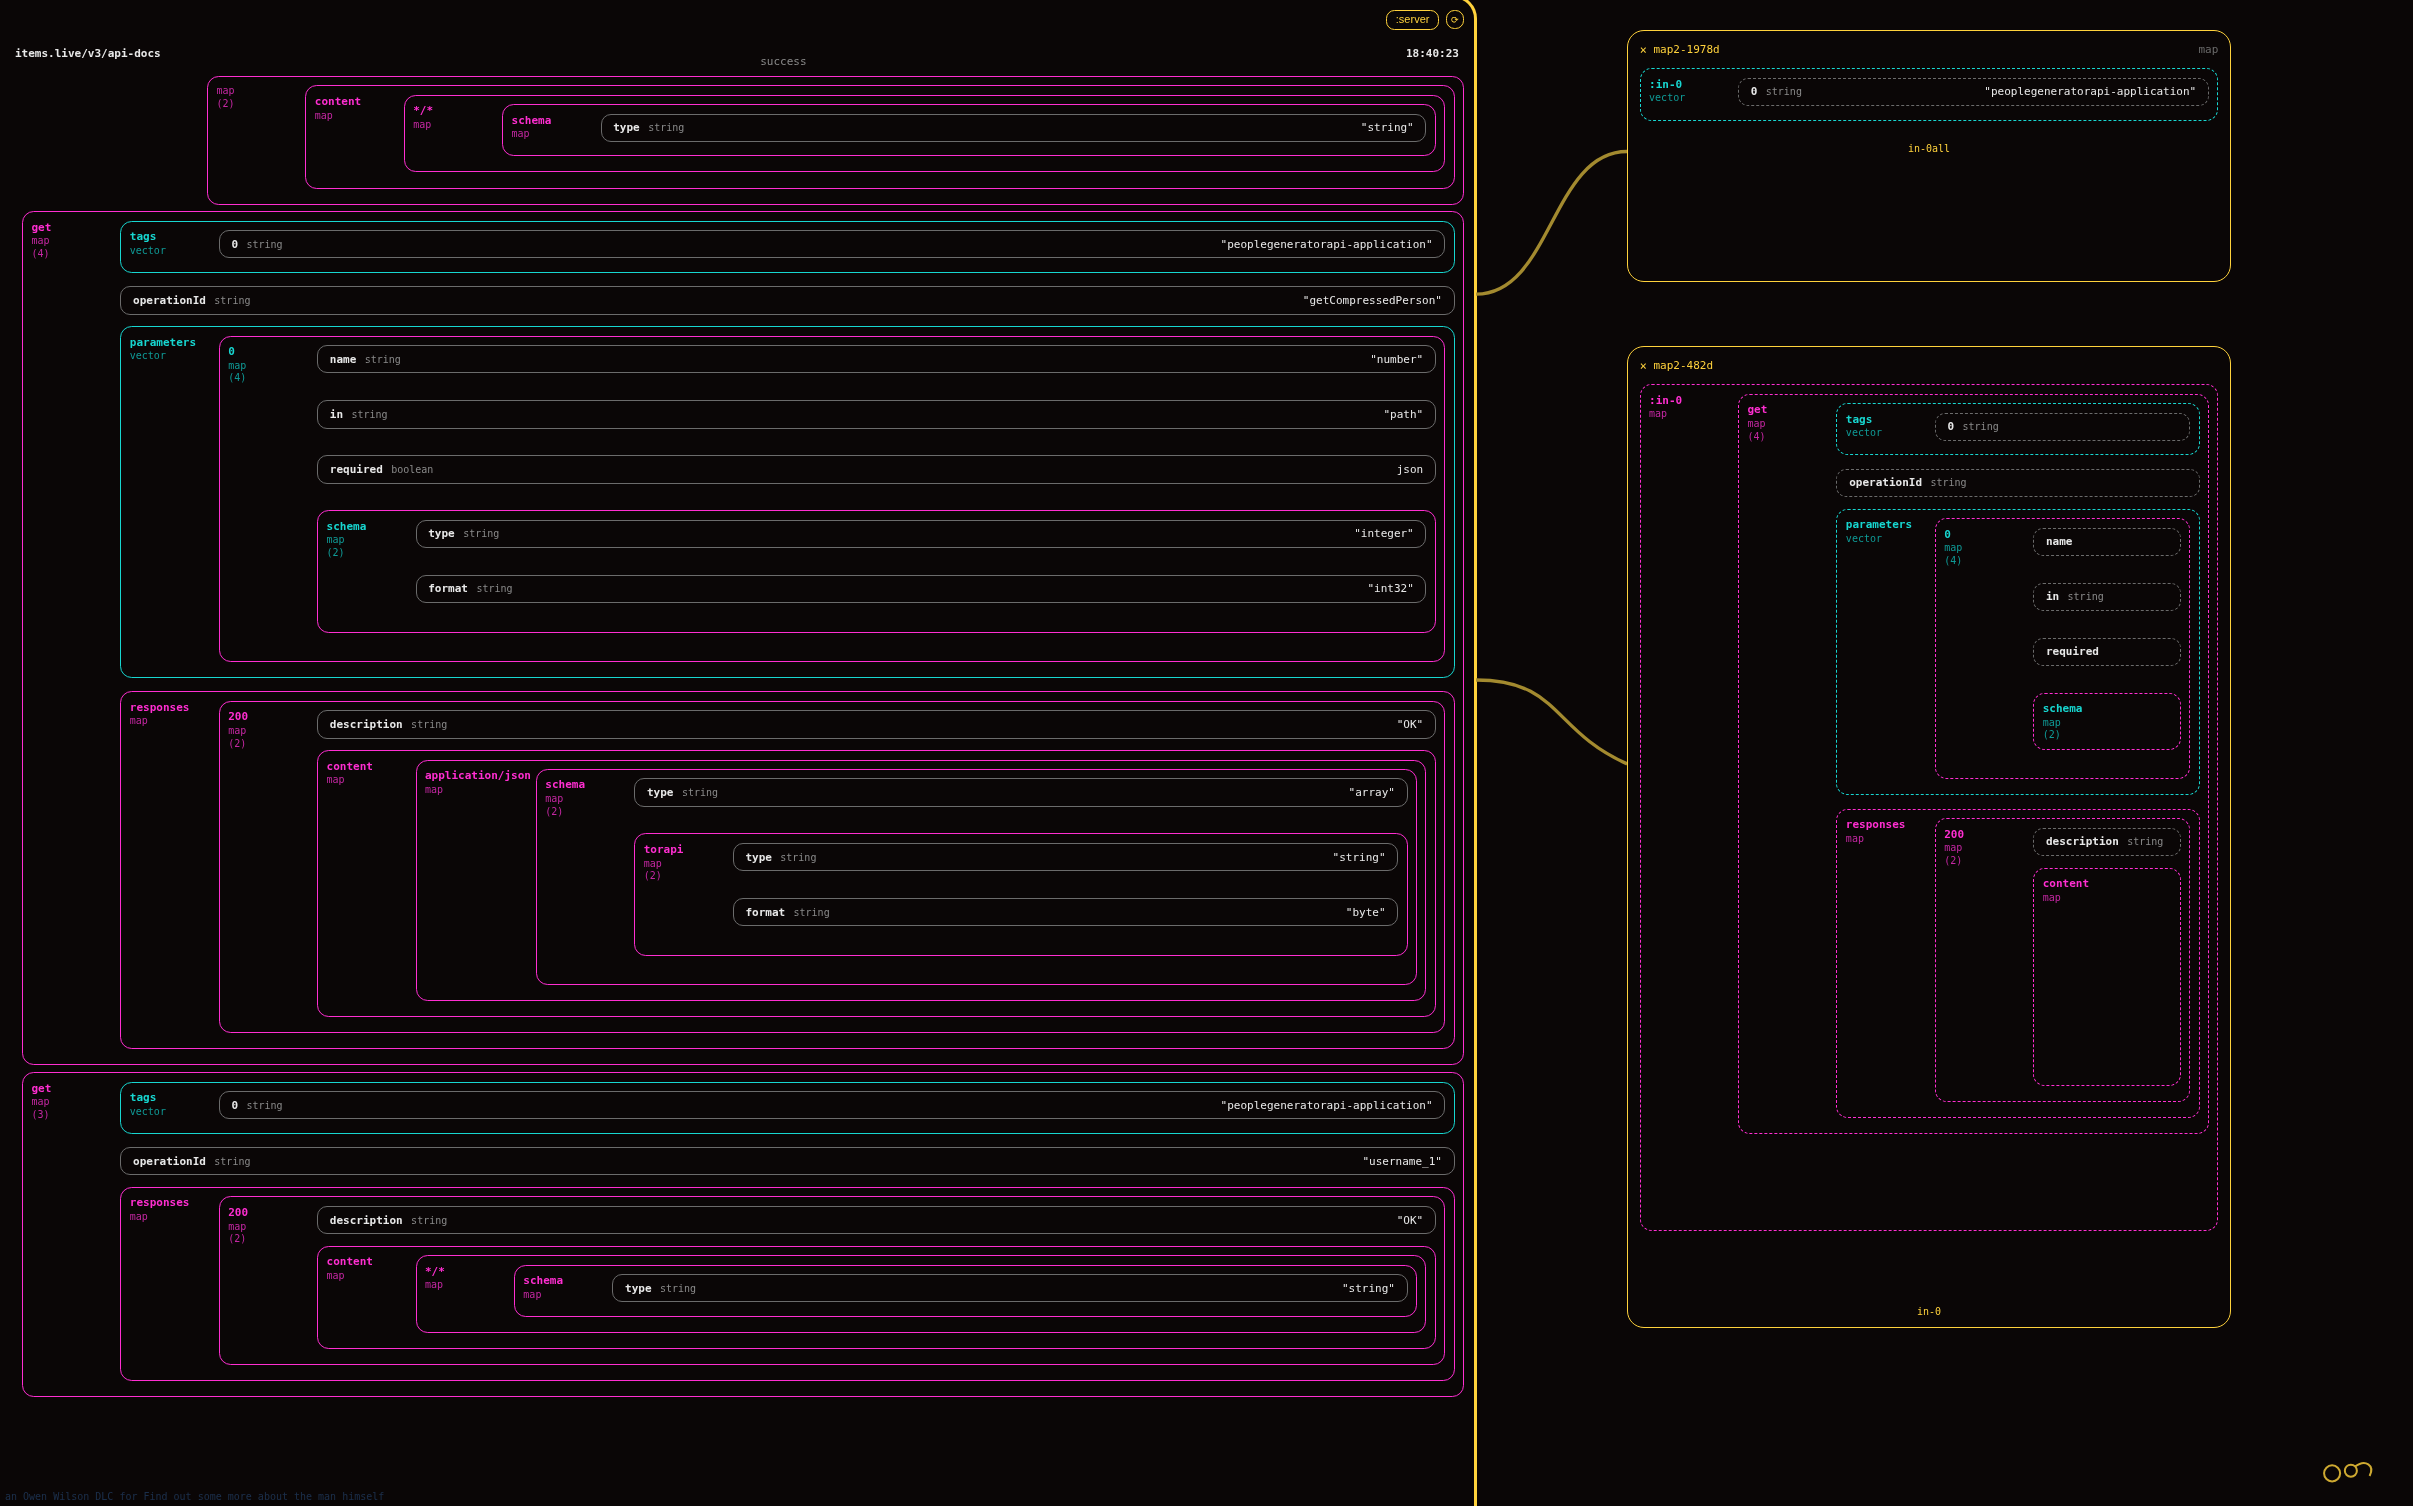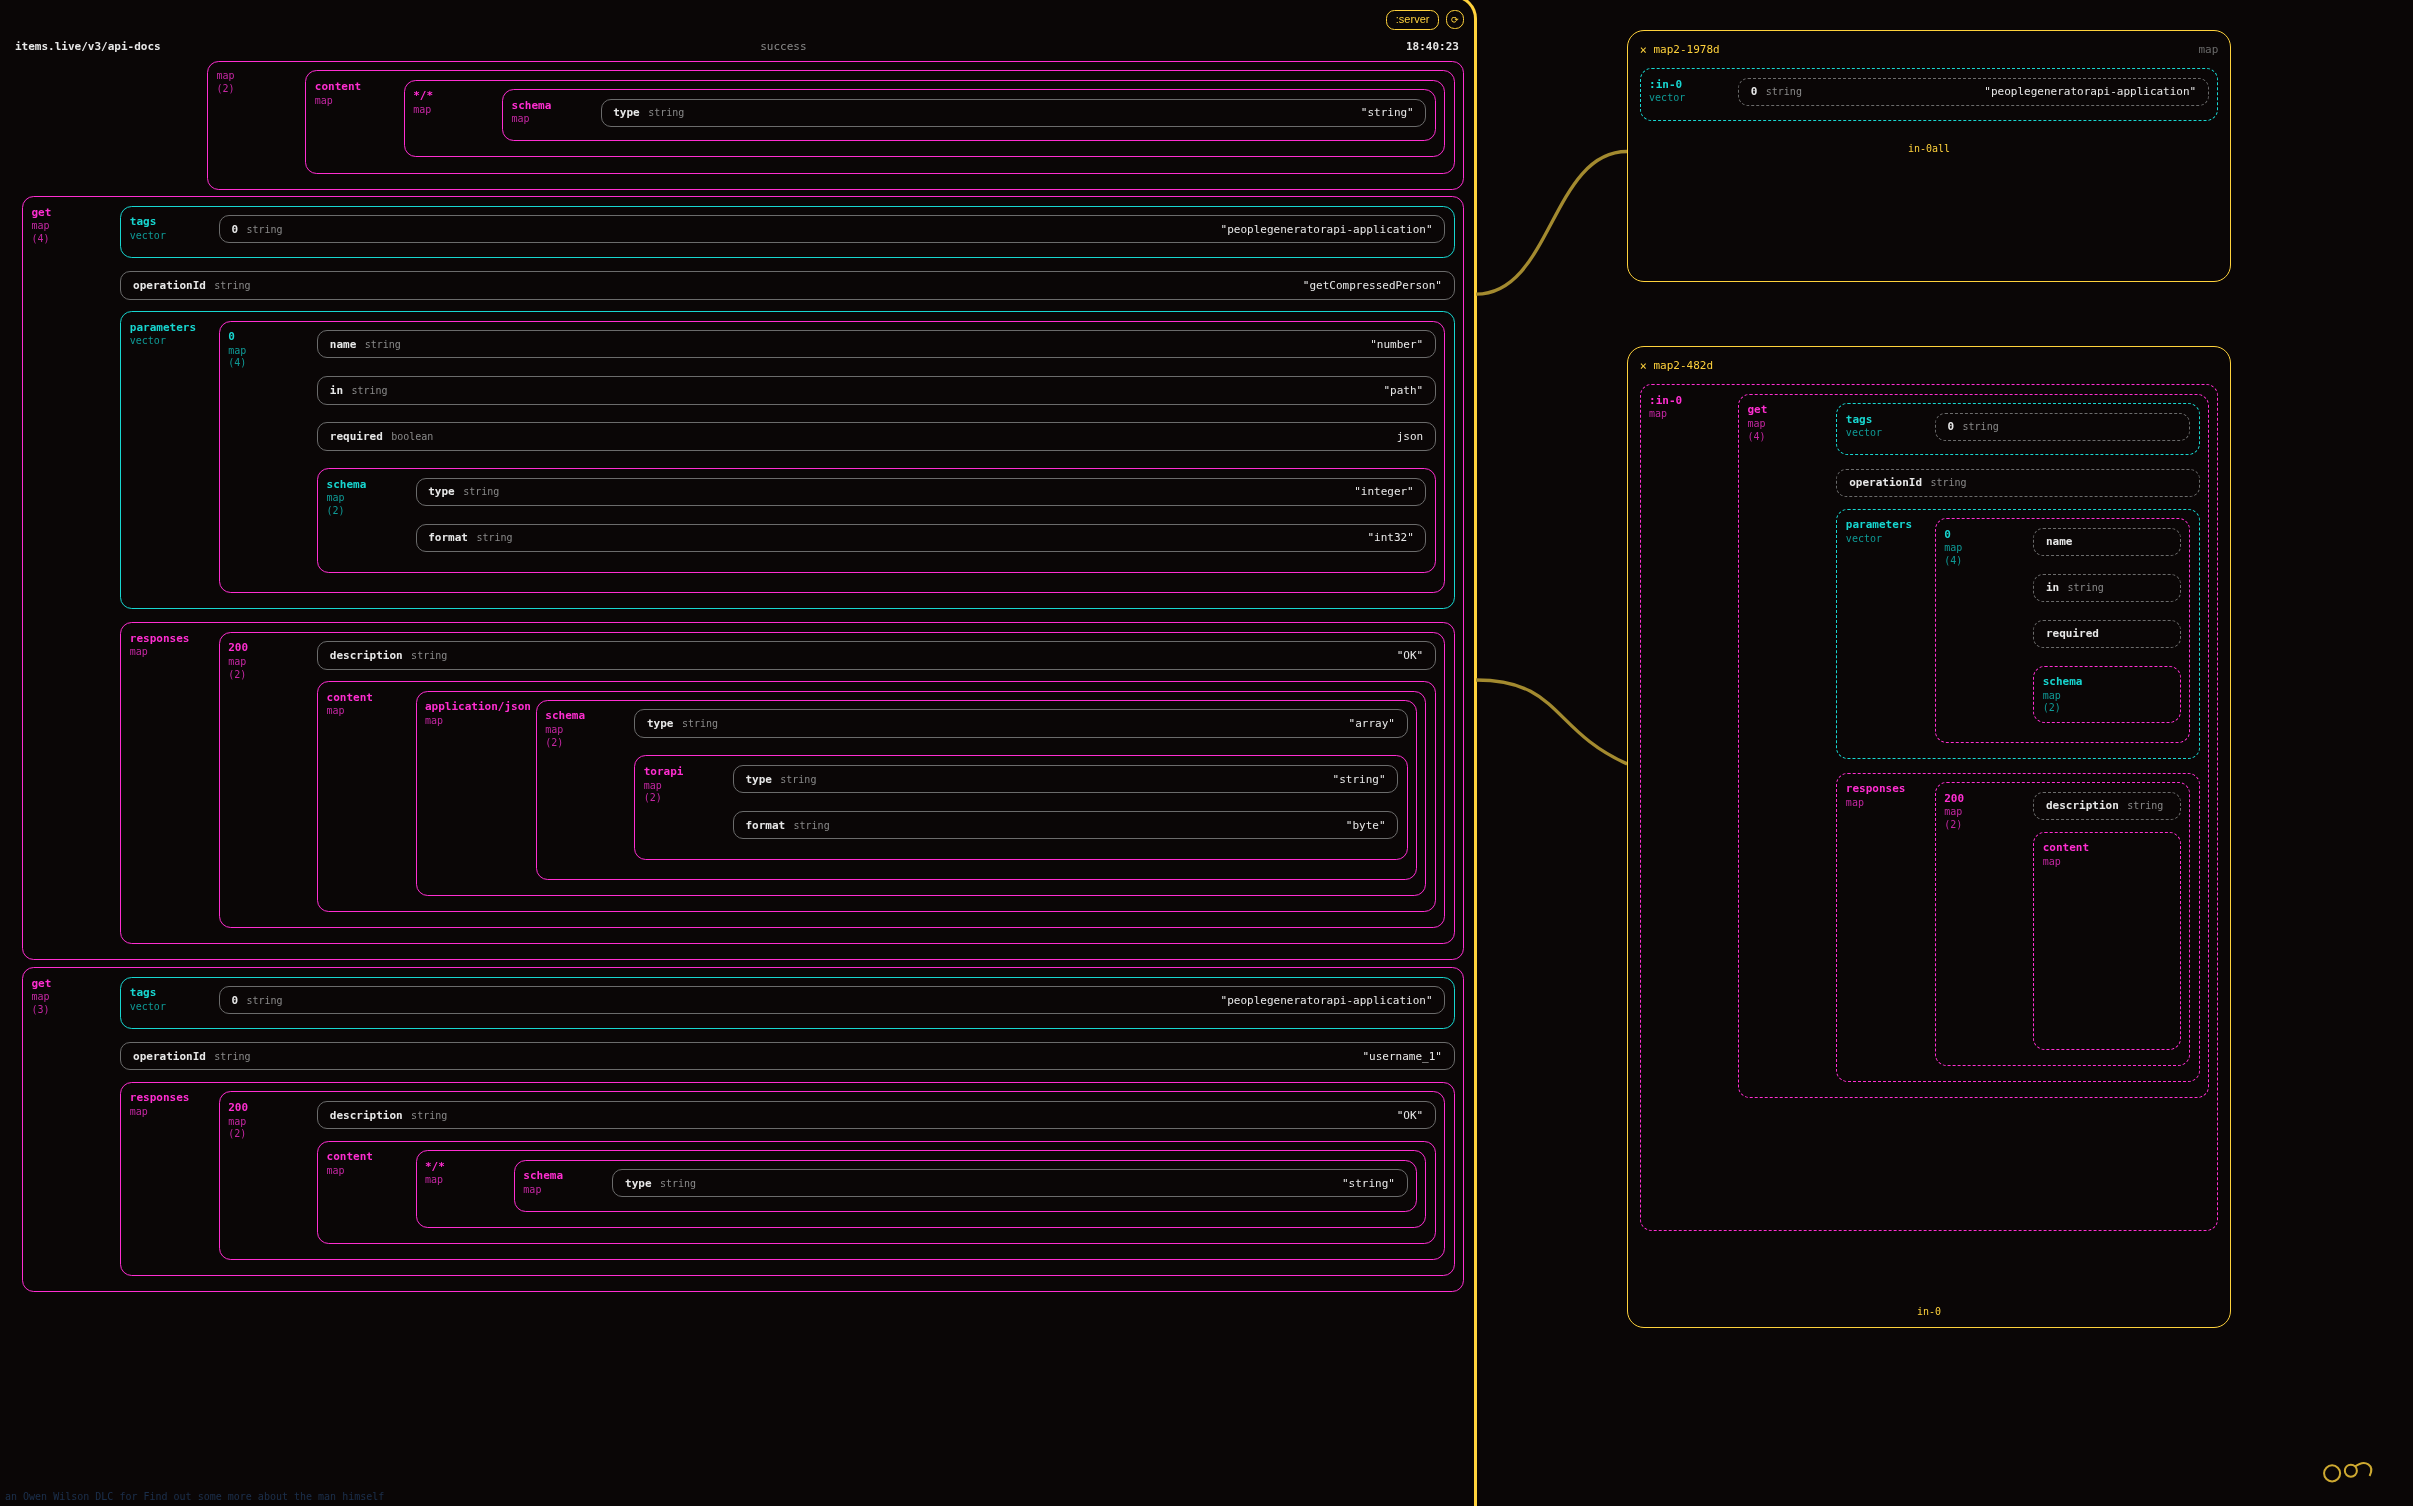--- a/index.html
+++ b/index.html
@@ -32,21 +32,21 @@
 
   .panel-header{display:flex;justify-content:flex-end;align-items:center;gap:6.7px;
     height:30px;}
   .pill-btn{border:1.3px solid var(--yellow);border-radius:8.4px;color:var(--yellow);
     padding:2.5px 8.4px 3.4px;font-size:11px;background:transparent;}
   .icon-btn{border:1.3px solid var(--yellow);border-radius:8.4px;color:var(--yellow);
     width:18.5px;height:18.5px;display:flex;align-items:center;justify-content:center;
     font-size:9.2px;background:transparent;}
   .status-bar{display:flex;justify-content:space-between;align-items:center;
     color:var(--text);font-size:11px;padding:5px 5px 8.4px 27px;font-weight:600;}
-  .status-bar .mid{color:var(--text-dim);font-weight:500;}
+  .status-bar .mid{color:var(--text-dim);font-weight:500;margin-top:15px;}
 
   
   .node{border:var(--border-w) solid;border-radius:var(--radius);
     padding:var(--pad);display:flex;gap:var(--gap);margin-bottom:6.7px;
     position:relative;background:transparent;}
   .node .hdr{min-width:84px;max-width:117px;display:flex;flex-direction:column;gap:1.7px;}
   .node .k{font-weight:600;}
   .node .t{font-size:10px;color:var(--text-dim);}
   .node .n{font-size:10px;color:var(--text-dim);}
   .body{flex:1;display:flex;flex-direction:column;gap:6.7px;}
@@ -79,21 +79,21 @@
 
   
   .faint{position:absolute;left:5px;bottom:5px;color:#3a78c8;opacity:.35;font-size:10px;text-align:right;}
 
   
   .logo{position:absolute;right:34px;bottom:17px;color:var(--yellow);opacity:.8;}
   .logo svg{width:67px;height:34px;}
 
   
   .content-col{margin-left:34px;margin-right:0;}
-  .tight .node,.tight .kv{margin-bottom:11px;}
+  .tight .node,.tight .kv{margin-bottom:20px;}
 
 </style>
 </head>
 <body>
 
 <div class="canvas" id="cv" style="transform: scale(1);">
 
   <div class="panel panel-main">
     <div class="panel-header">
       <button class="pill-btn">:server</button>

